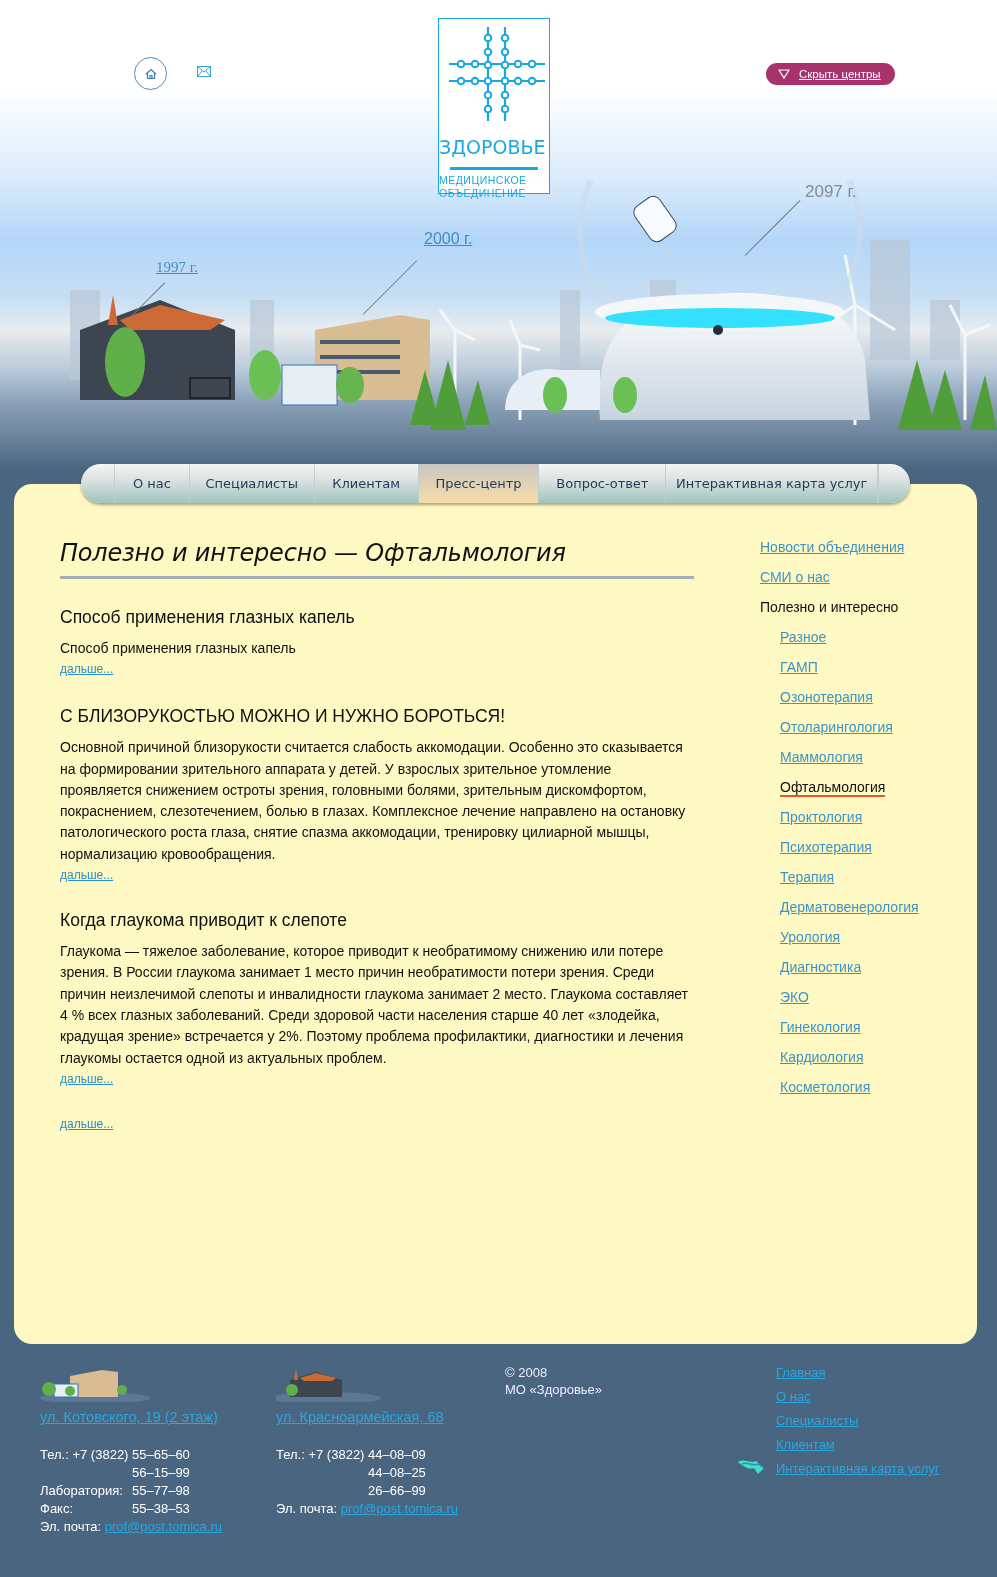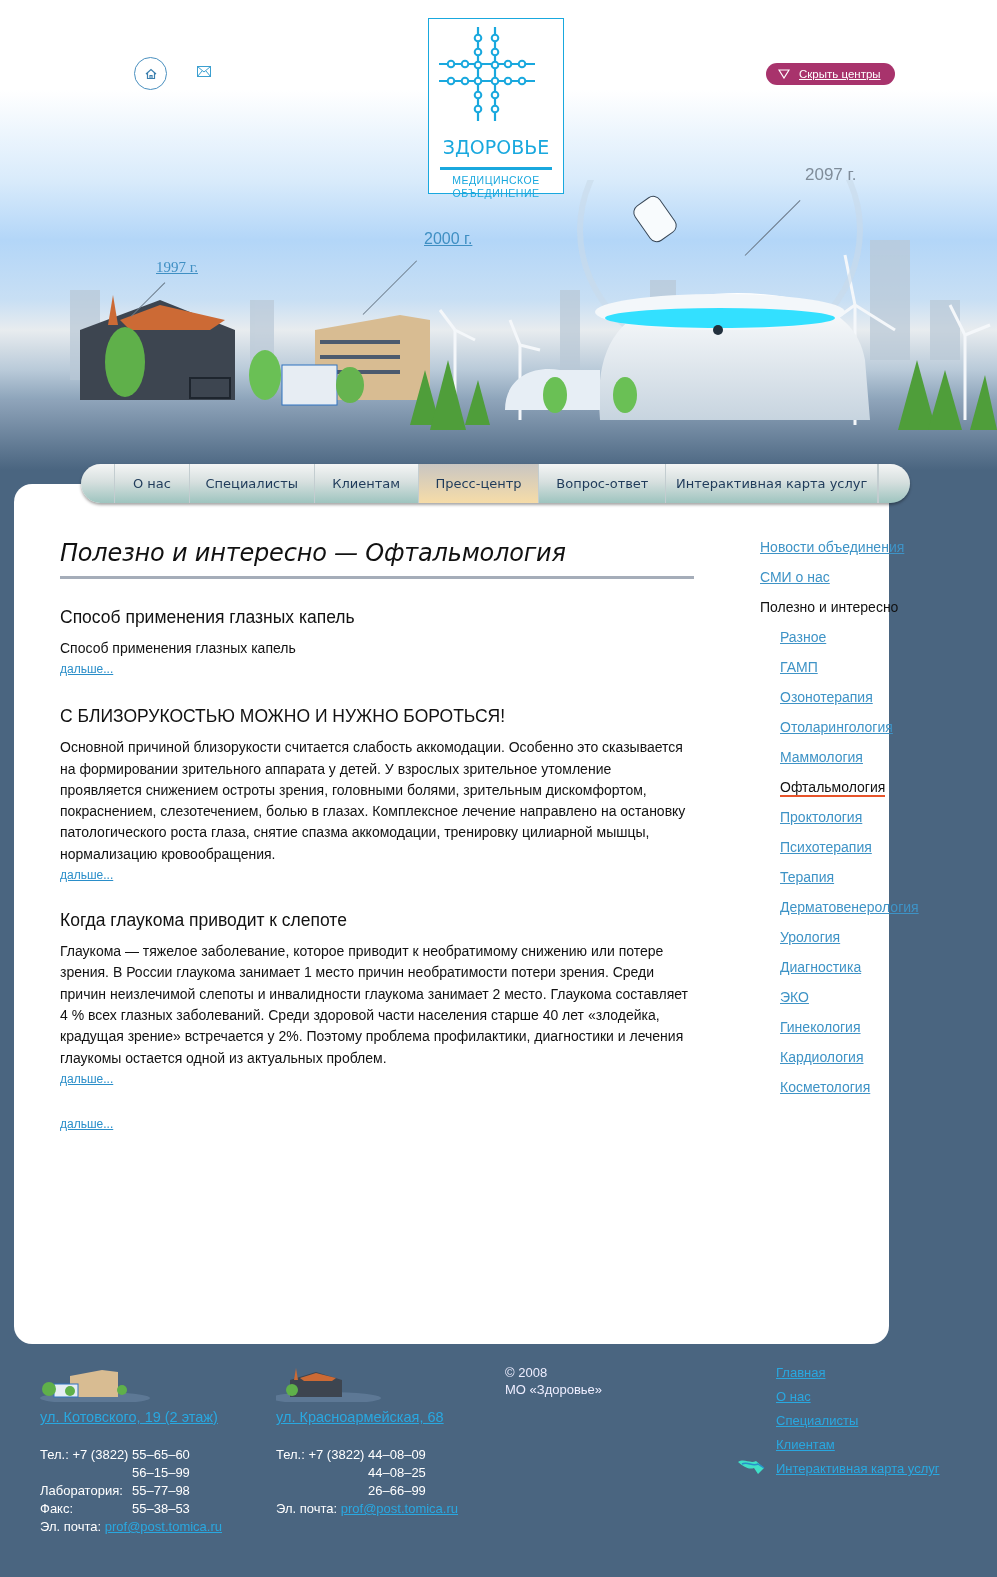--- a/index.html
+++ b/index.html
@@ -18,38 +18,38 @@
     background: linear-gradient(#ffffff 0px, #ffffff 90px, #d9ebfb 180px, #b3d6f8 240px, #c8dff4 300px, #e8ecef 330px, #b9cad9 370px, #6f8aa5 420px, #4a6580 470px);
     overflow: hidden;
   }
   .home-btn {
     position: absolute; left: 134px; top: 57px; width: 33px; height: 33px;
     border: 1.5px solid #4a90bf; border-radius: 50%;
     display: flex; align-items: center; justify-content: center; cursor: pointer;
   }
   .mail-btn { position: absolute; left: 197px; top: 66px; width: 14px; height: 11px; cursor: pointer; }
   .logo {
-    position: absolute; left: 428px; top: 18px; width: 136px; height: 176px;
-    border: 1px solid #19a8de; background: #fff; text-align: center;
+    position: absolute; left: 438px; top: 18px; width: 112px; height: 176px;
+    border: 1px solid #19a8de; background: #fff; text-align: left;
   }
   .logo .brand { position: absolute; left: 0; right: 0; top: 117px; font-size: 19px; color: #19a8de; letter-spacing: 0px; font-family: "DejaVu Sans", sans-serif; }
   .logo .bar { position: absolute; left: 11px; right: 11px; top: 148px; height: 3px; background: #19a8de; }
   .logo .sub { position: absolute; left: 0; right: 0; top: 155px; font-size: 10.5px; color: #19a8de; line-height: 13px; font-weight: normal; letter-spacing: 0.5px; }
   .hide-btn {
     position: absolute; left: 766px; top: 63px; width: 129px; height: 22px;
     background: #a8336c; border-radius: 11px; color: #fff; font-size: 11.5px;
     display: flex; align-items: center; padding-left: 12px; cursor: pointer;
   }
   .hide-btn .tri { width: 12px; height: 10px; margin-right: 9px; }
   .hide-btn span.lbl { text-decoration: underline; }
 
   .year { position: absolute; font-size: 15px; color: #3f8fc3; text-decoration: underline; cursor: pointer; }
   .year.y1997 { left: 156px; top: 259px; font-family: "Liberation Serif", serif; font-size: 15px; }
   .year.y2000 { left: 424px; top: 230px; font-size: 16px; }
-  .year.y2097 { left: 805px; top: 165px; font-size: 17px; color: #7f8c99; text-decoration: none; }
+  .year.y2097 { left: 805px; top: 182px; font-size: 17px; color: #7f8c99; text-decoration: none; }
   .leader { position: absolute; height: 1px; background: #6b7b8a; transform-origin: left center; }
 
   .scene { position: absolute; left: 0; top: 180px; width: 997px; height: 290px; }
 
   
   .nav {
     position: absolute; left: 81px; top: 464px; width: 829px; height: 39px;
     border-radius: 20px;
     background: linear-gradient(#f4f5f5, #d7e0df 45%, #9ec4bf);
     box-shadow: 0 2px 3px rgba(0,0,0,0.35);
@@ -59,22 +59,22 @@
   .nav .cap.right { width: 32px; border-right: none; border-left: 1px solid #c3cdd0; margin-left: auto; }
   .nav .item {
     height: 39px; display: flex; align-items: center; justify-content: center;
     font-family: "DejaVu Sans", sans-serif; font-size: 13px; color: #1f3b5a;
     border-right: 1px solid #c3cdd0; cursor: pointer;
   }
   .nav .item.active { background: linear-gradient(#c9c6c2, #f6dca8); }
 
   
   .main {
-    position: absolute; left: 14px; top: 484px; width: 875px; height: 860px;
-    background: #ffffff; border-radius: 18px;
+    position: absolute; left: 14px; top: 484px; width: 963px; height: 860px;
+    background: #fef9c3; border-radius: 18px;
   }
   .content { position: absolute; left: 46px; top: 55px; width: 634px; }
   .page-title {
     font-family: "DejaVu Sans", sans-serif; font-style: italic; font-size: 24px; font-weight: normal;
     color: #111; padding-bottom: 9px; border-bottom: 3px solid #a5adb9;
     letter-spacing: -0.2px;
   }
   .article { margin-top: 28px; }
   .article:first-of-type { margin-top: 28px; }
   .article h2 { font-size: 17.5px; font-weight: normal; color: #111; margin-bottom: 10px; }

